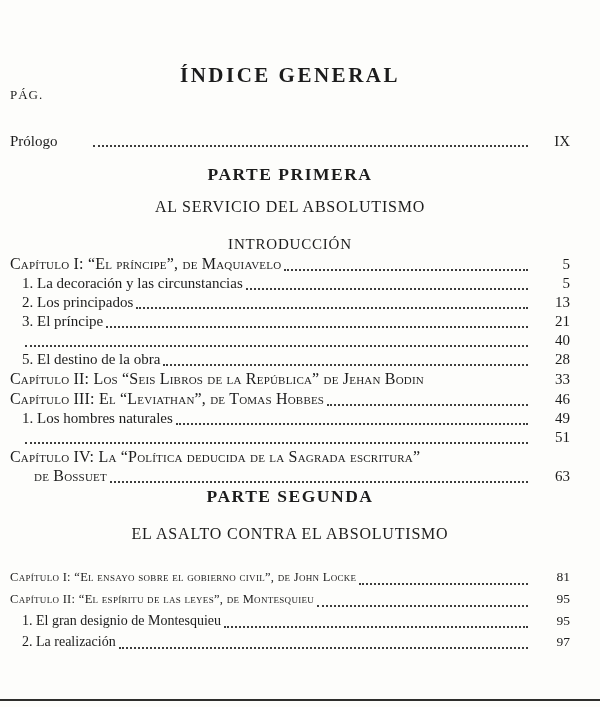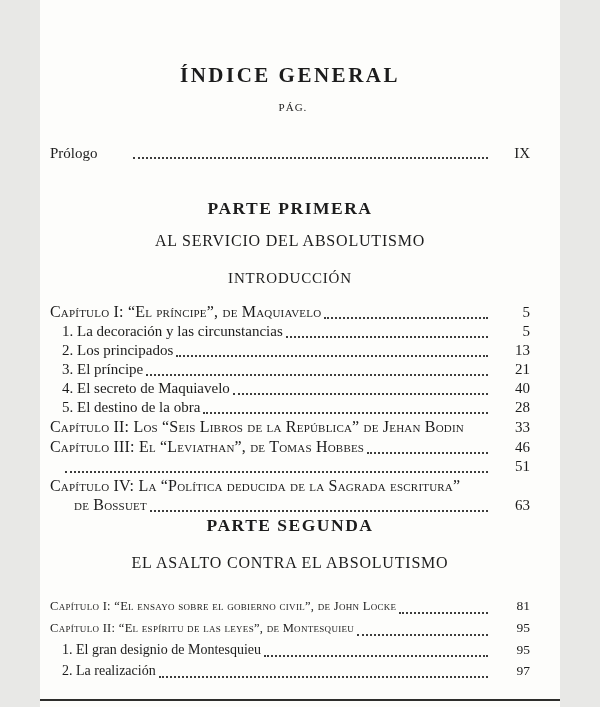--- a/index.html
+++ b/index.html
@@ -1,39 +1,39 @@
 <!DOCTYPE html>
 <html><head>
 <meta charset="utf-8">
 <style>
   html, body { margin: 0; padding: 0; background: #e8e8e6; }
   .page {
     position: relative;
-    width: 520px; height: 707px;
+    width: 600px; height: 707px;
     margin: 0 auto;
     background: #fdfdfb;
     color: #1c1c1c;
     font-family: "Liberation Serif", "DejaVu Serif", serif;
     box-sizing: border-box;
     padding: 0 30px 0 10px;
     overflow: hidden;
   }
   .doc-title {
     margin-top: 62px;
     text-align: center;
     font-size: 21px;
     font-weight: bold;
     letter-spacing: 2.5px;
     line-height: 26px;
   }
   .pag-header {
-    margin-top: 12px;
+    margin-top: 0;
     margin-right: -6px;
-    text-align: center;
-    font-size: 11px;
+    text-align: left;
+    font-size: 13px;
     letter-spacing: 1px;
     line-height: 14px;
   }
   .toc-row {
     display: flex;
     align-items: baseline;
     line-height: 19px;
     white-space: nowrap;
   }
   .prologue-row { margin-top: 30px; font-size: 15px; line-height: 18px; }
@@ -50,24 +50,24 @@
     font-size: 16px;
     letter-spacing: 0.8px;
     line-height: 20px;
   }
   .section-heading {
     text-align: center;
     font-size: 15px;
     letter-spacing: 0.8px;
     line-height: 20px;
   }
-  .p1-heading { margin-top: 36px; }
+  .p1-heading { margin-top: 14px; }
   .p1-subheading { margin-top: 13px; text-align: center; }
   .p1-section { margin-top: 17px; }
-  .rows-part1 { margin-top: 14px; }
+  .rows-part1 { margin-top: 0; }
   .p2-heading { }
   .p2-subheading { margin-top: 18px; }
   .rows-part2 { margin-top: 22px; }
   .rows-part2 .toc-row { line-height: 21px; }
 
   .toc-row.chapter { font-size: 16px; }
   .toc-row.chapter .row-label { font-variant: small-caps; letter-spacing: 0.2px; }
   .toc-row.item { font-size: 15px; padding-left: 12px; justify-content: flex-end; }
   .toc-row.small { font-size: 12.5px; }
   .toc-row.small .row-label { letter-spacing: 0.3px; }
@@ -130,40 +130,44 @@
         <span class="row-label">2. Los principados</span>
         <span class="dots"></span>
         <span class="row-page">13</span>
       </div>
       <div class="toc-row item">
         <span class="row-label">3. El príncipe</span>
         <span class="dots"></span>
         <span class="row-page">21</span>
       </div>
       <div class="toc-row item">
-        <span class="row-label">4. El secreto de Maquiavelo</span>
         <span class="dots"></span>
         <span class="row-page">40</span>
       </div>
       <div class="toc-row item">
         <span class="row-label">5. El destino de la obra</span>
         <span class="dots"></span>
         <span class="row-page">28</span>
       </div>
       <div class="toc-row chapter">
         <span class="row-label">Capítulo II: Los “Seis Libros de la República” de Jehan Bodin</span>
         <span class="spacer"></span>
         <span class="row-page">33</span>
       </div>
       <div class="toc-row chapter">
         <span class="row-label">Capítulo III: El “Leviathan”, de Tomas Hobbes</span>
         <span class="dots"></span>
         <span class="row-page">46</span>
       </div>
       <div class="toc-row item">
+        <span class="row-label">1. Los hombres naturales</span>
+        <span class="dots"></span>
+        <span class="row-page">49</span>
+      </div>
+      <div class="toc-row item">
         <span class="dots"></span>
         <span class="row-page">51</span>
       </div>
       <div class="toc-row chapter">
         <span class="row-label">Capítulo IV: La “Política deducida de la Sagrada escritura”</span>
         <span class="spacer"></span>
         <span class="row-page"></span>
       </div>
       <div class="toc-row chapter indent">
         <span class="row-label">de Bossuet</span>

